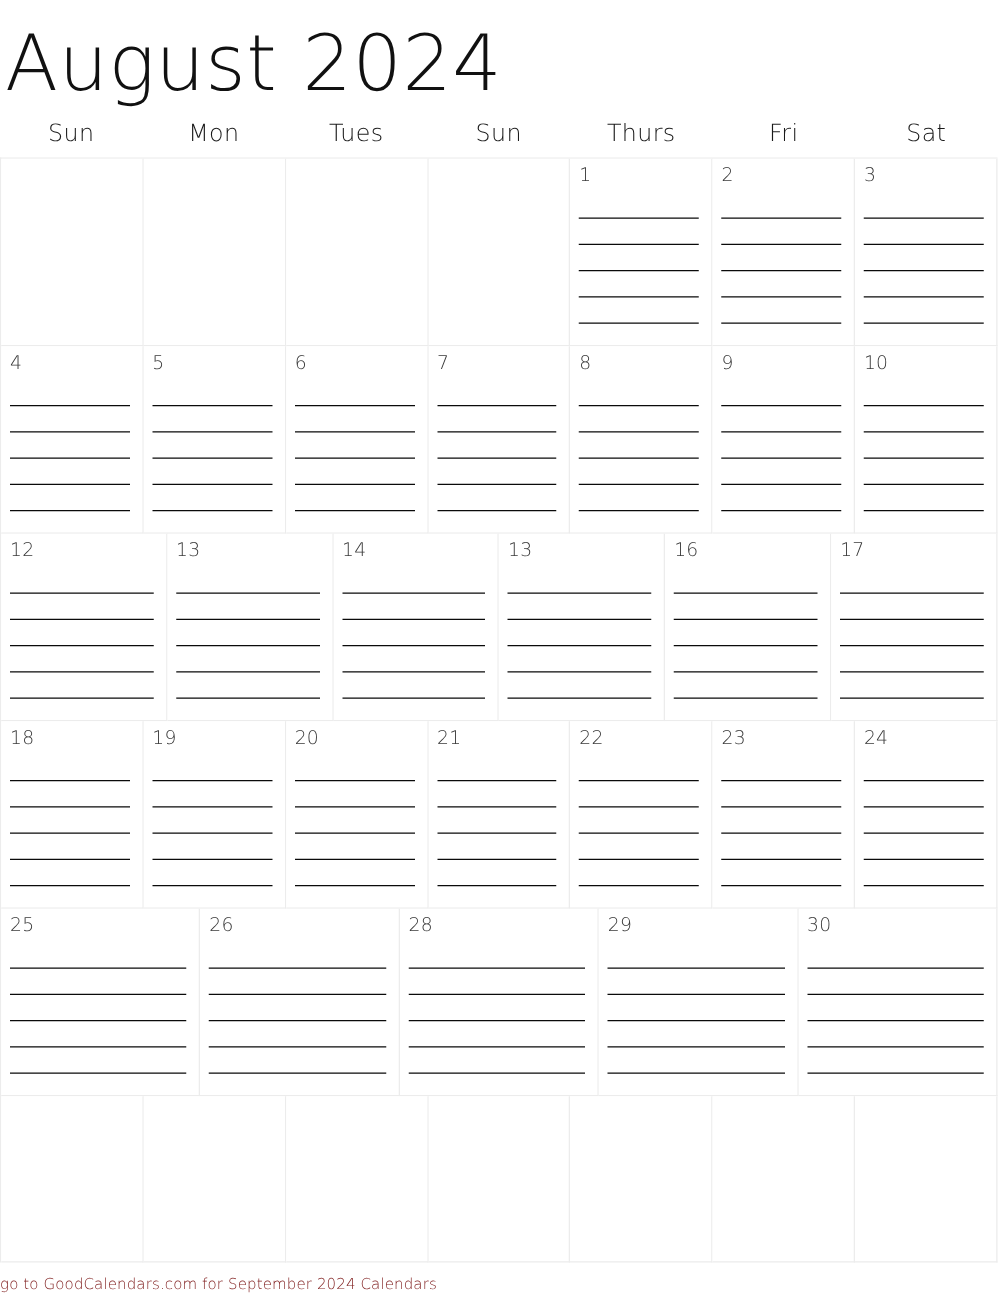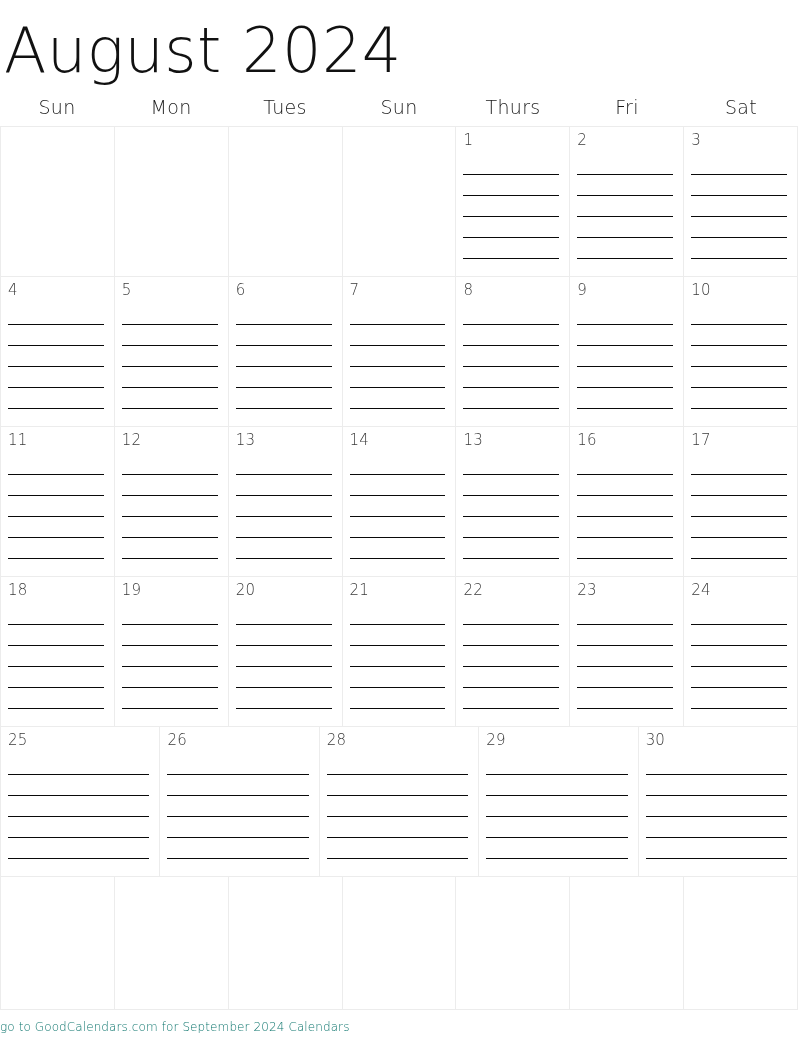--- a/index.html
+++ b/index.html
@@ -118,21 +118,21 @@
   #footer {
     position: absolute;
     left: 0px;
     top: 1018px;
     width: 798px;
     height: 20px;
     font-family: "DejaVu Sans", sans-serif;
     font-weight: 300;
     font-size: 12px;
     line-height: 18px;
-    color: #0f766e;
+    color: #7f1d1d;
     letter-spacing: 0.1px;
     white-space: nowrap;
   }
 </style>
 </head>
 <body>
 
 <div id="page">
 
   <div id="title">August 2024</div>
@@ -261,31 +261,20 @@
             <div class="rule"></div>
             <div class="rule"></div>
             <div class="rule"></div>
             <div class="rule"></div>
             <div class="rule"></div>
           </div>
         </div>
       </div>
       <div class="week-row">
         <div class="day-cell">
-          <div class="day-number">11</div>
-          <div class="rules">
-            <div class="rule"></div>
-            <div class="rule"></div>
-            <div class="rule"></div>
-            <div class="rule"></div>
-            <div class="rule"></div>
-            <div class="rule"></div>
-          </div>
-        </div>
-        <div class="day-cell">
           <div class="day-number">12</div>
           <div class="rules">
             <div class="rule"></div>
             <div class="rule"></div>
             <div class="rule"></div>
             <div class="rule"></div>
             <div class="rule"></div>
             <div class="rule"></div>
           </div>
         </div>

